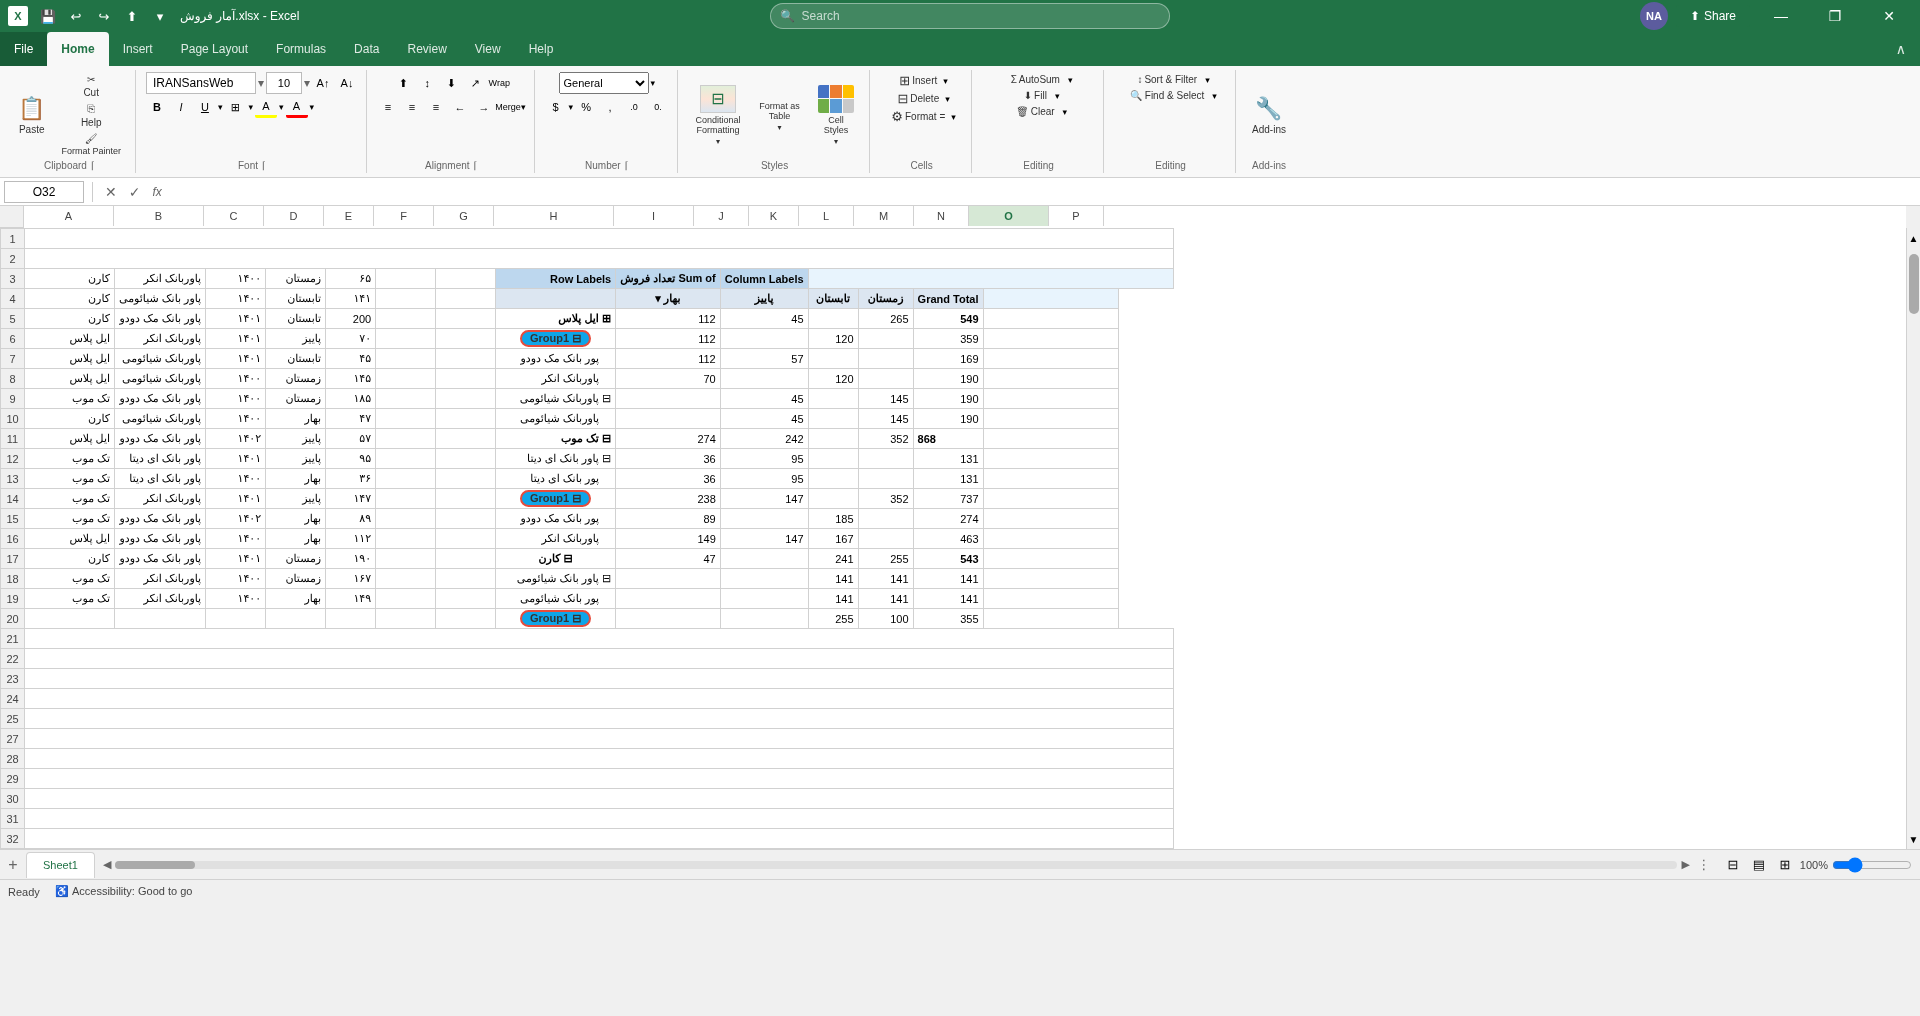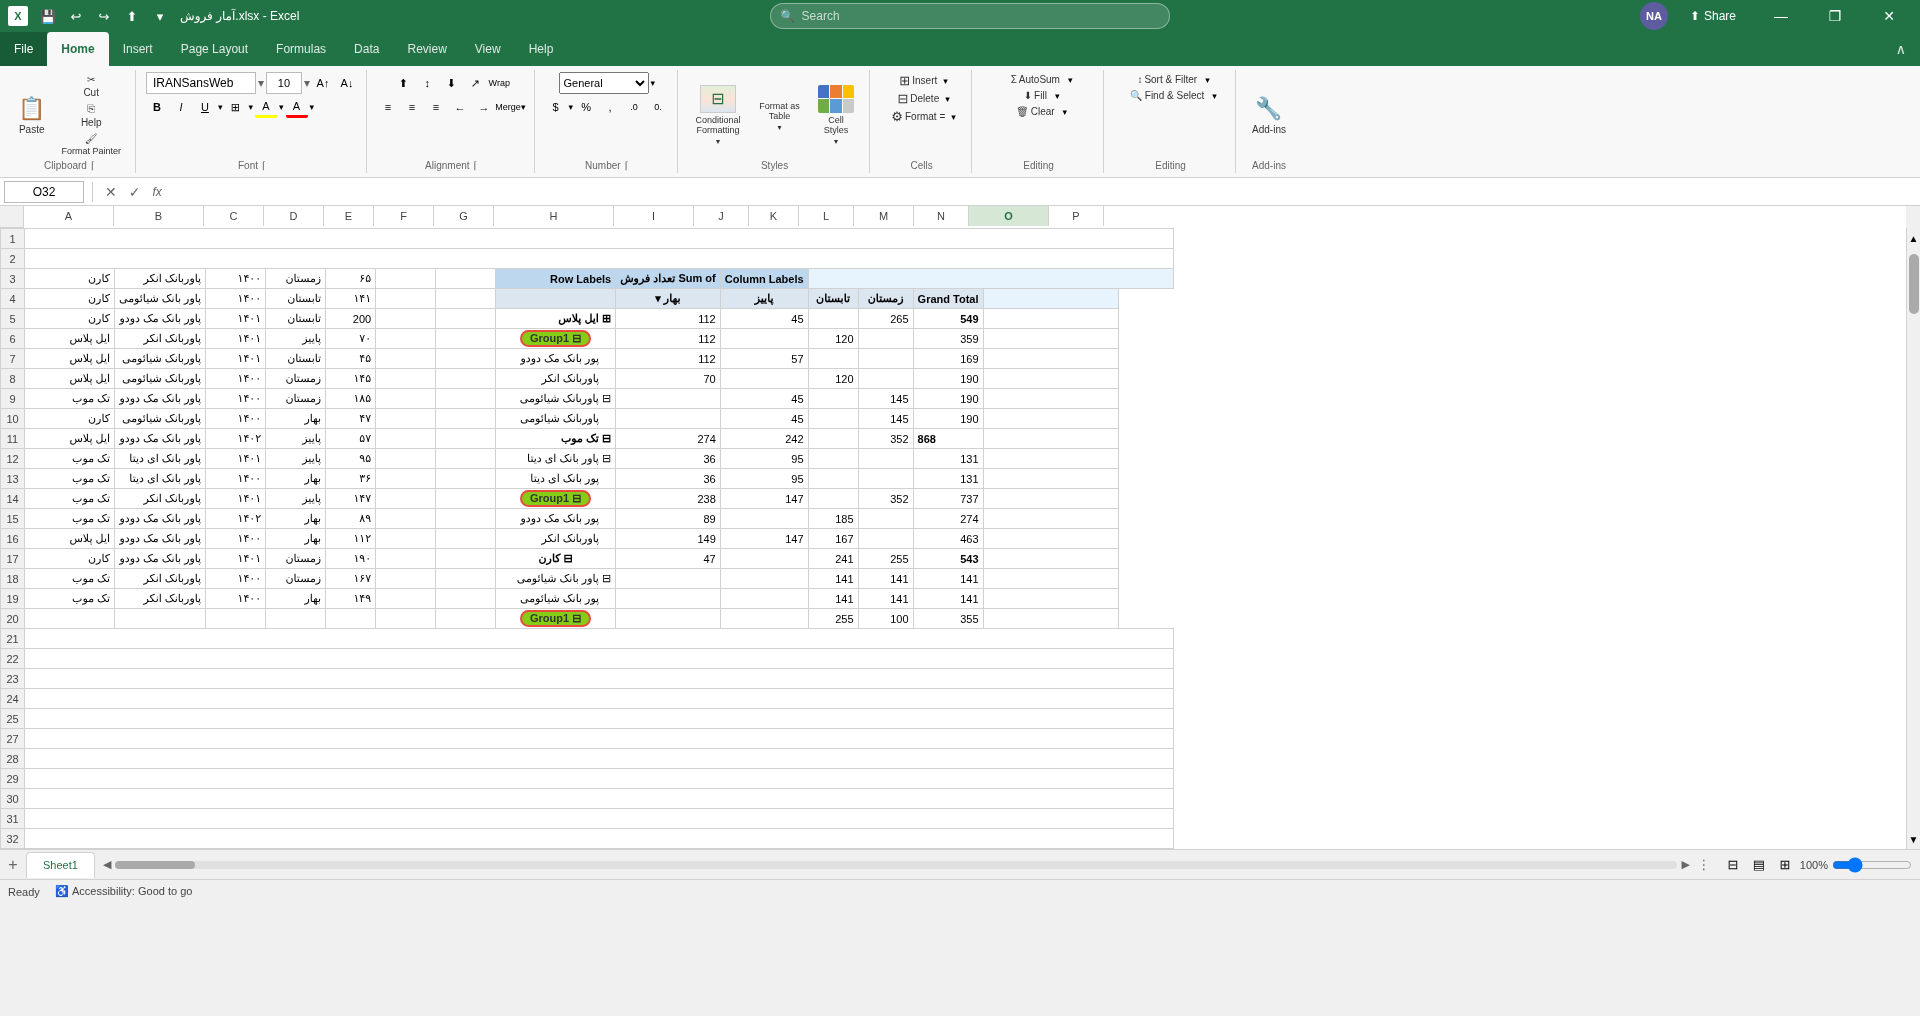--- a/index.html
+++ b/index.html
@@ -216,21 +216,21 @@
     
     .pivot-header-row { background: #bdd7ee; font-weight: bold; }
     .group1-badge {
       display: inline-block;
       border: 2px solid #e74c3c;
       border-radius: 12px;
       padding: 0 8px;
       color: #333;
       font-size: 11px;
       font-weight: bold;
-      background: #84cc16;
+      background: #0ea5e9;
     }
     .rtl { direction: rtl; text-align: right; }
     .num-cell { text-align: right; }
 
     
     .user-avatar {
       width: 28px;
       height: 28px;
       background: #5c5c9e;
       border-radius: 50%;

